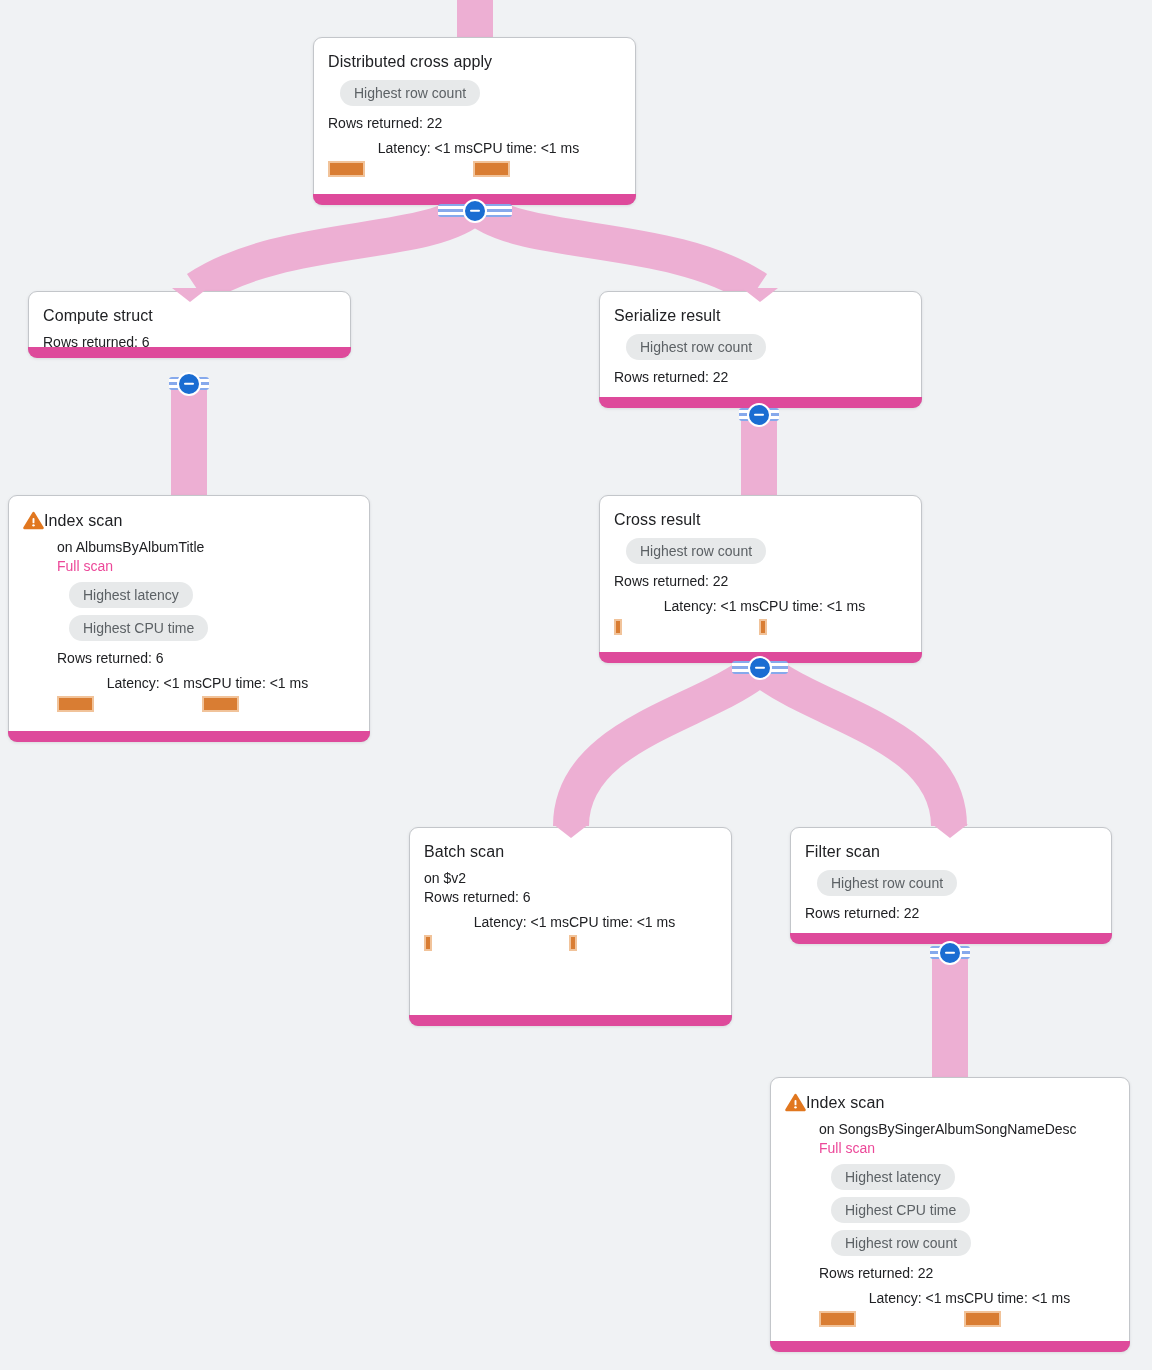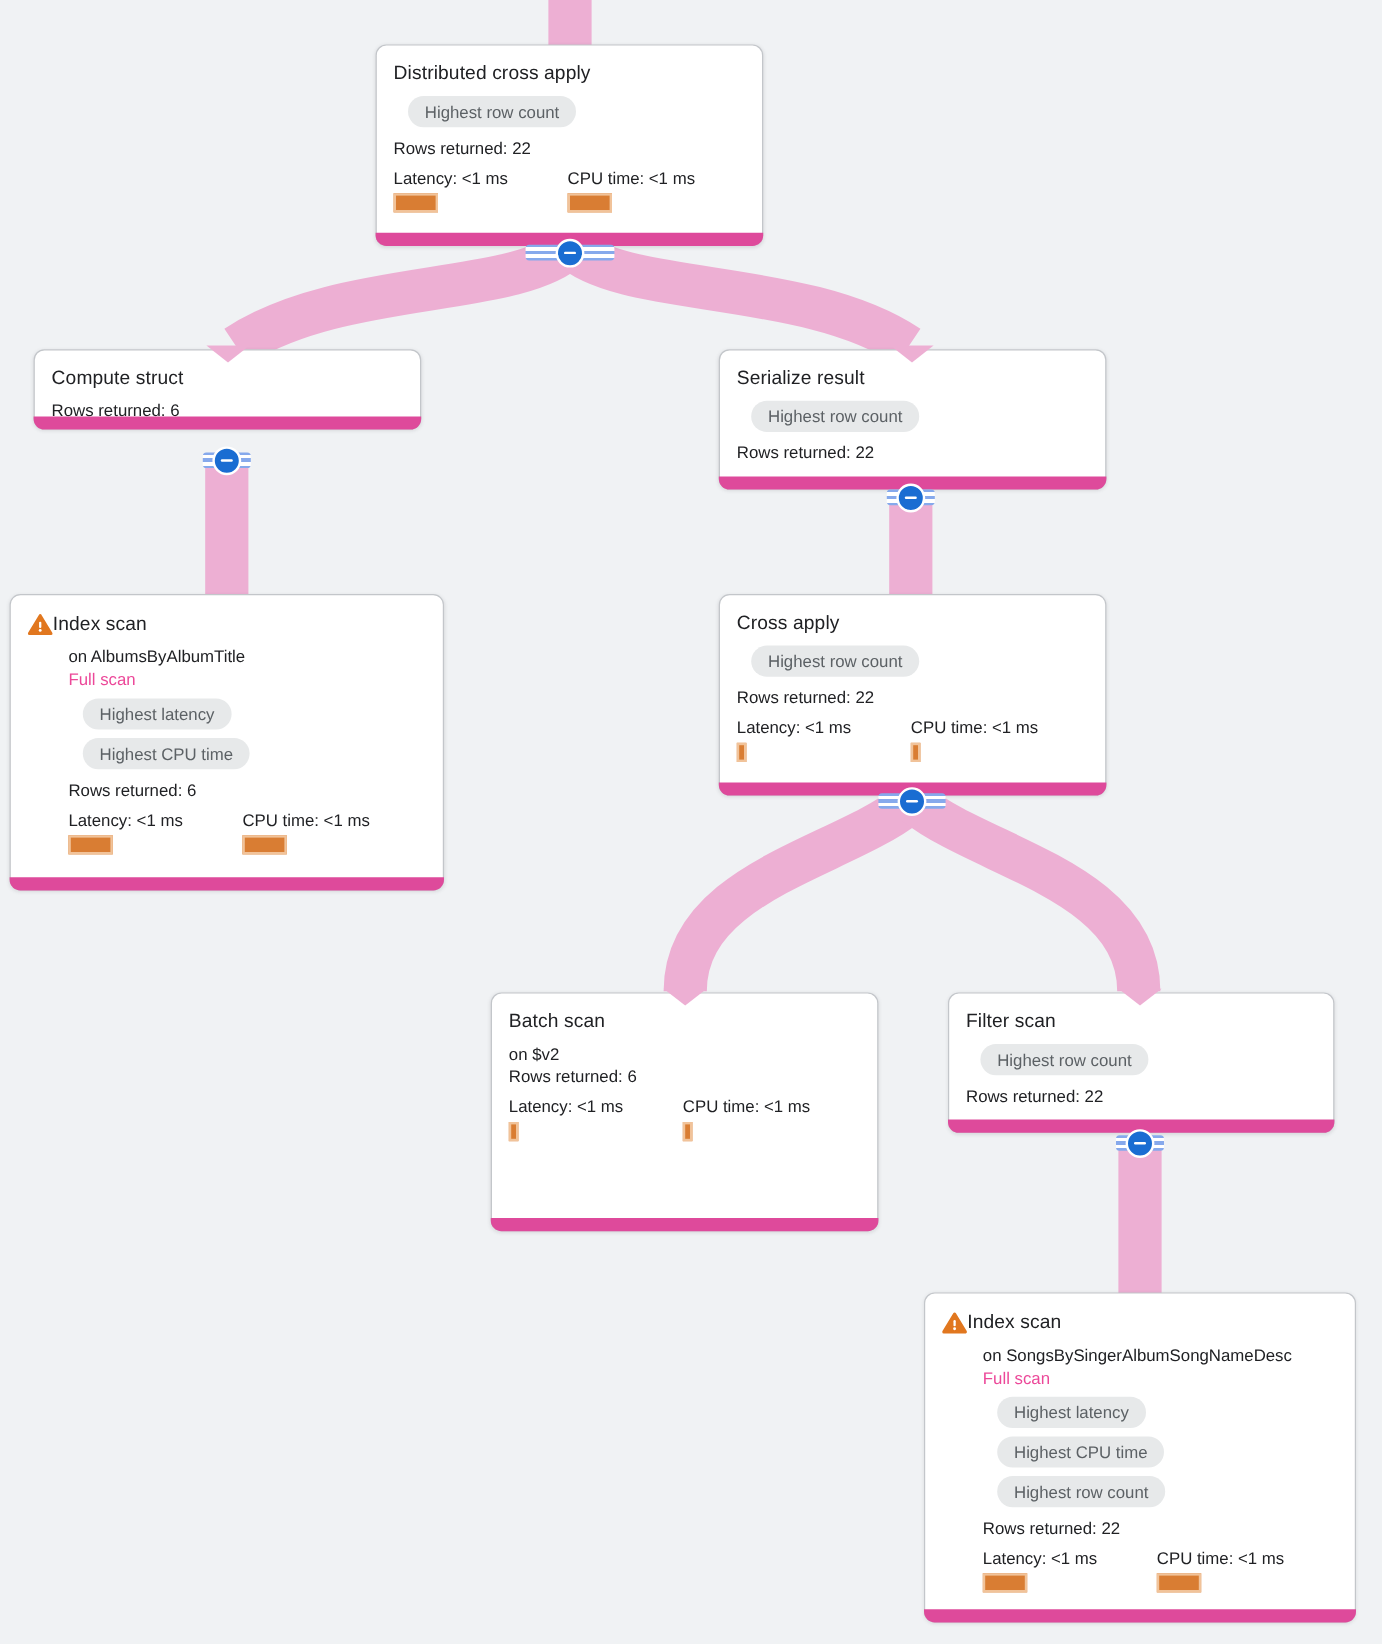--- a/index.html
+++ b/index.html
@@ -29,21 +29,21 @@
   .sub  { font-size:14px; margin:0 0 3px 0; }
   .note { font-size:14px; color:#ec4899; margin:0 0 8px 0; }
   .badge {
     display:inline-block; background:#e7e9ea; color:#5c6165;
     font-size:14px; line-height:18px; padding:4px 14px; border-radius:14px;
     margin:0 0 7px 0;
   }
   .badge-row { margin-left:12px; }
   .rows { font-size:14px; margin:2px 0 9px 0; }
   .metrics { display:flex; margin-top:1px; }
-  .m1 { width:145px; }
+  .m1 { width:145px;text-align:right; }
   .mlabel { font-size:14px; }
   .bar { margin-top:5px; background:#d97d33; border:2px solid #f1c39a; }
   .bar.large { width:33px; height:12px; }
   .bar.small { width:4px;  height:12px; }
 
   .handle {
     position:absolute; z-index:3; height:13px; border-radius:3px;
     background:linear-gradient(to bottom,#86a9ec 0 2px,#ffffff 2px 5px,#86a9ec 5px 8px,#ffffff 8px 11px,#86a9ec 11px 13px);
   }
   .hcircle {
@@ -135,21 +135,21 @@
           <div class="bar large"></div>
         </div>
       </div>
     </div>
   </div>
   <div class="accent"></div>
 </div>
 
 <div class="card" style="left:599px;top:495px;width:323px;height:168px">
   <div class="card-inner">
-    <div class="title">Cross apply</div>
+    <div class="title">Cross result</div>
     <div class="badge-row"><span class="badge">Highest row count</span></div>
     <div class="rows">Rows returned: 22</div>
     <div class="metrics">
       <div class="m1">
         <div class="mlabel">Latency: &lt;1 ms</div>
         <div class="bar small"></div>
       </div>
       <div class="m2">
         <div class="mlabel">CPU time: &lt;1 ms</div>
         <div class="bar small"></div>

